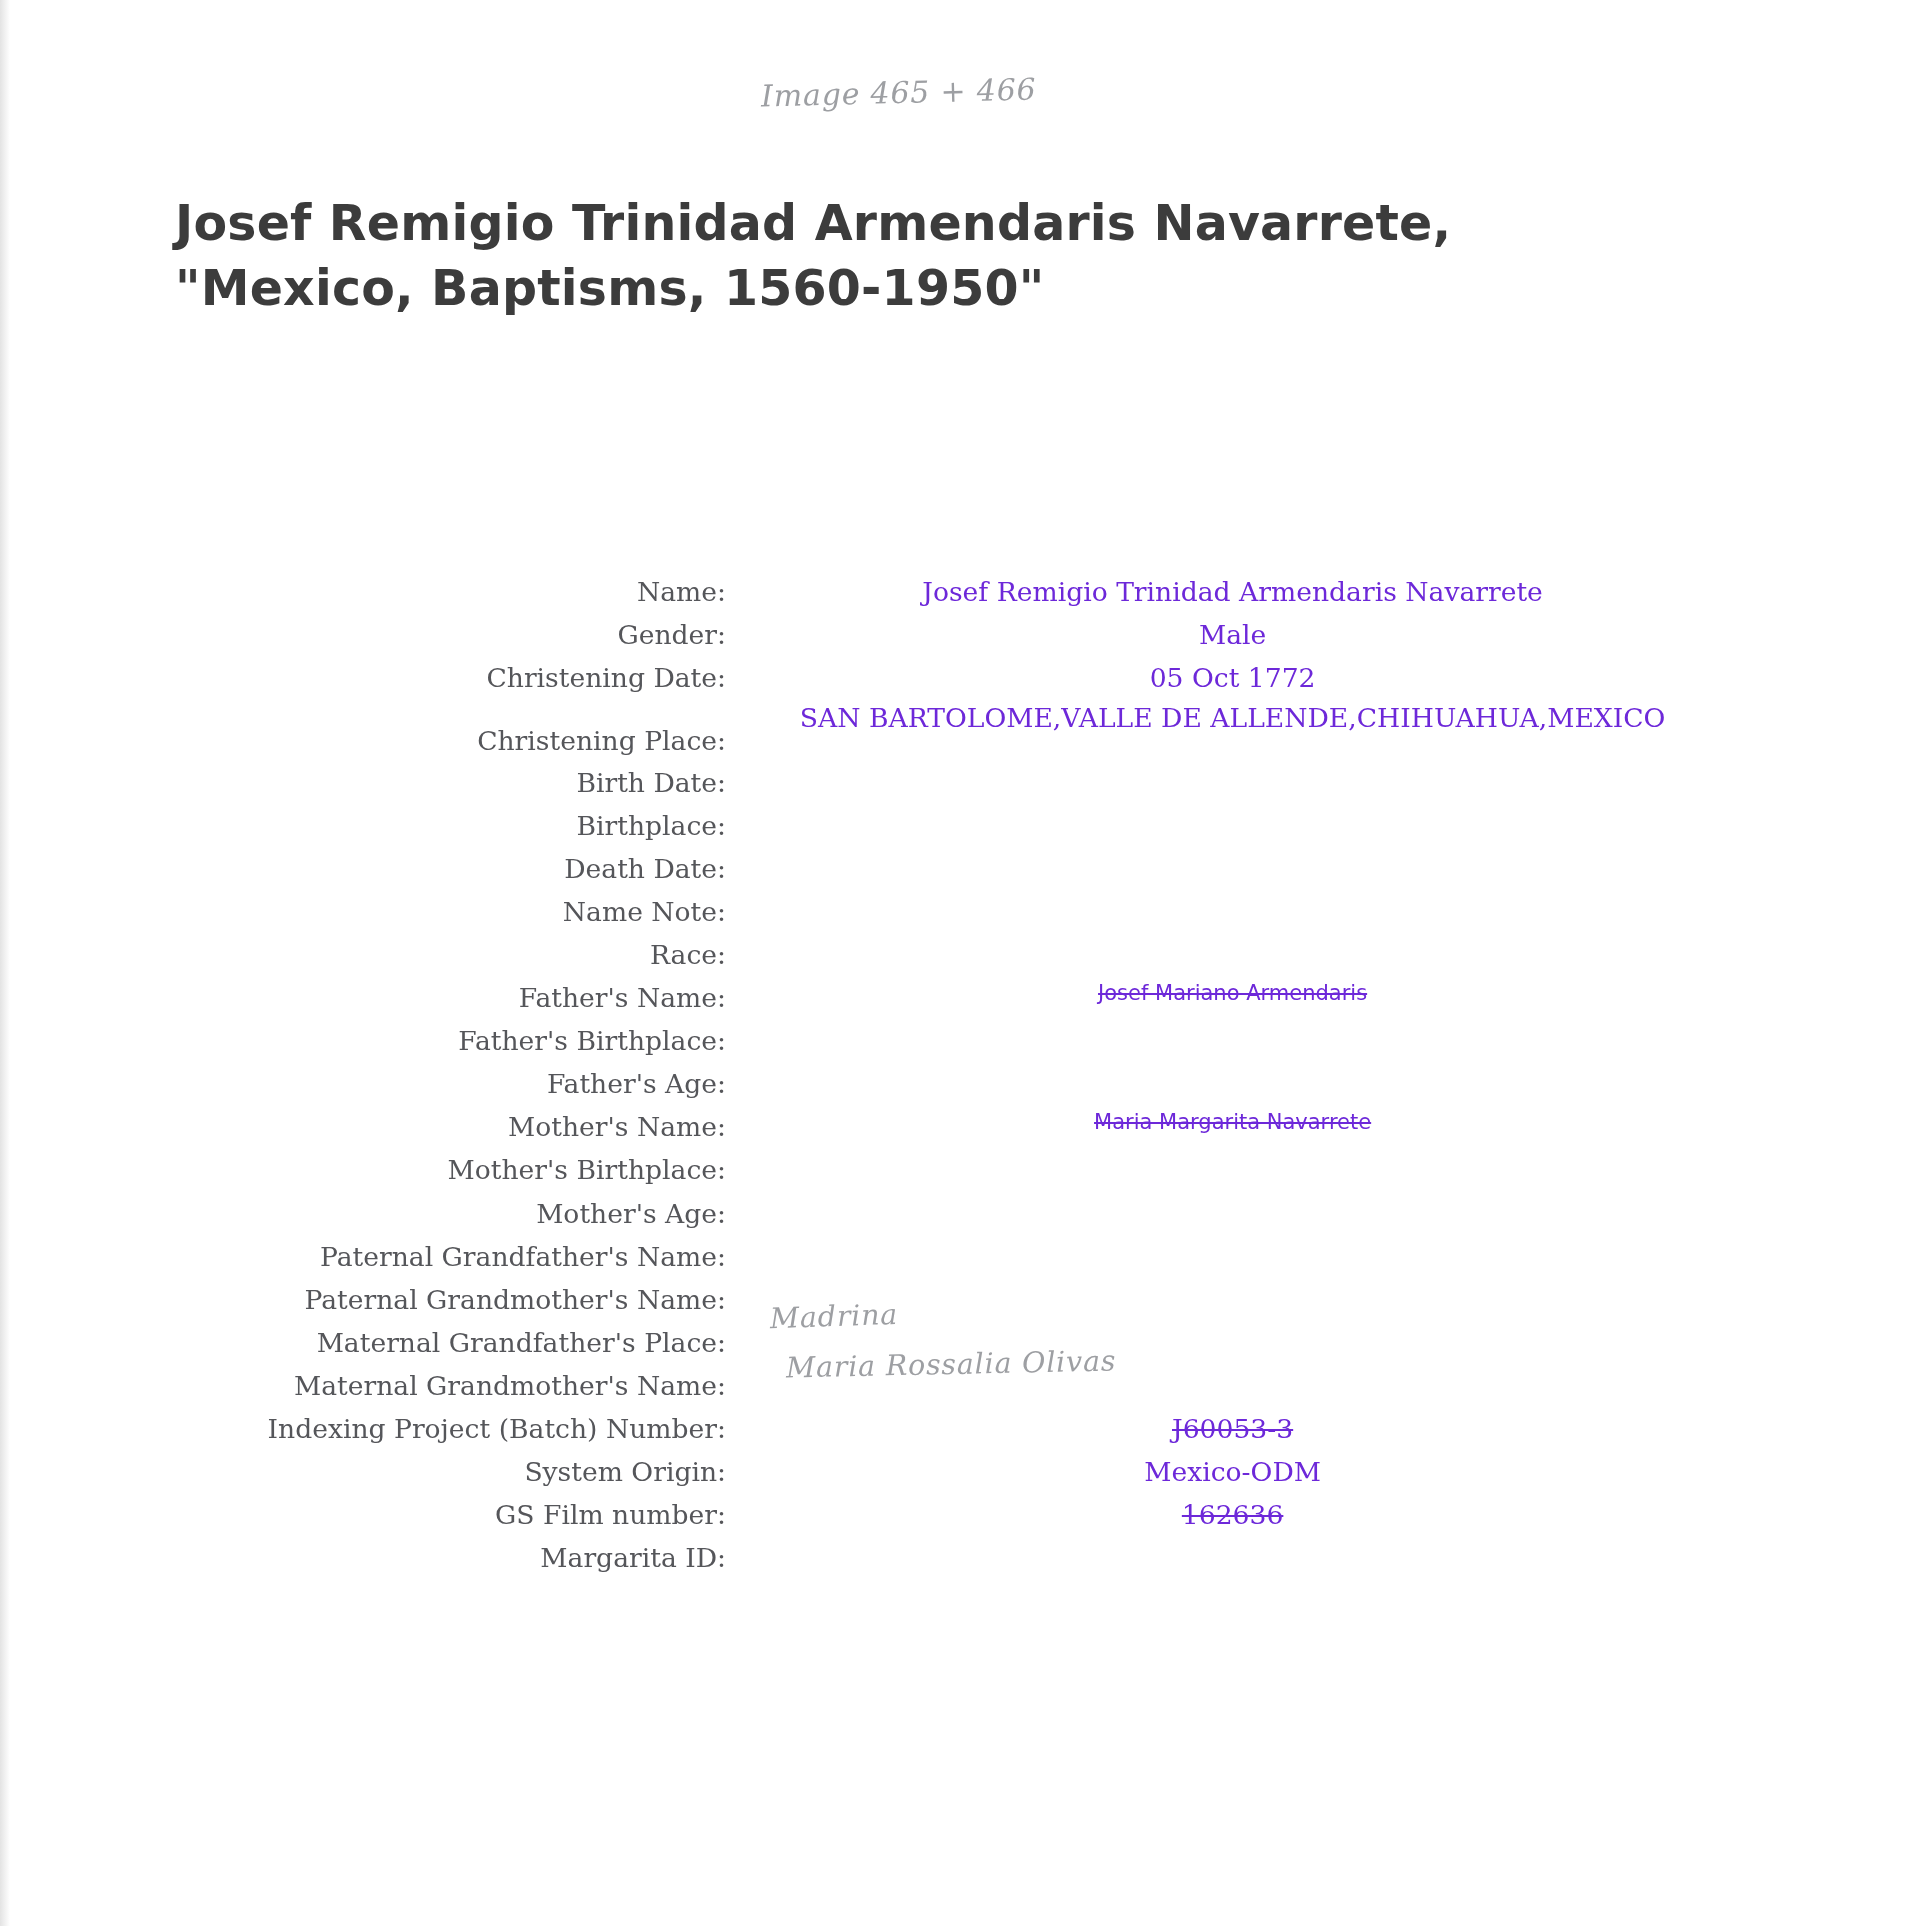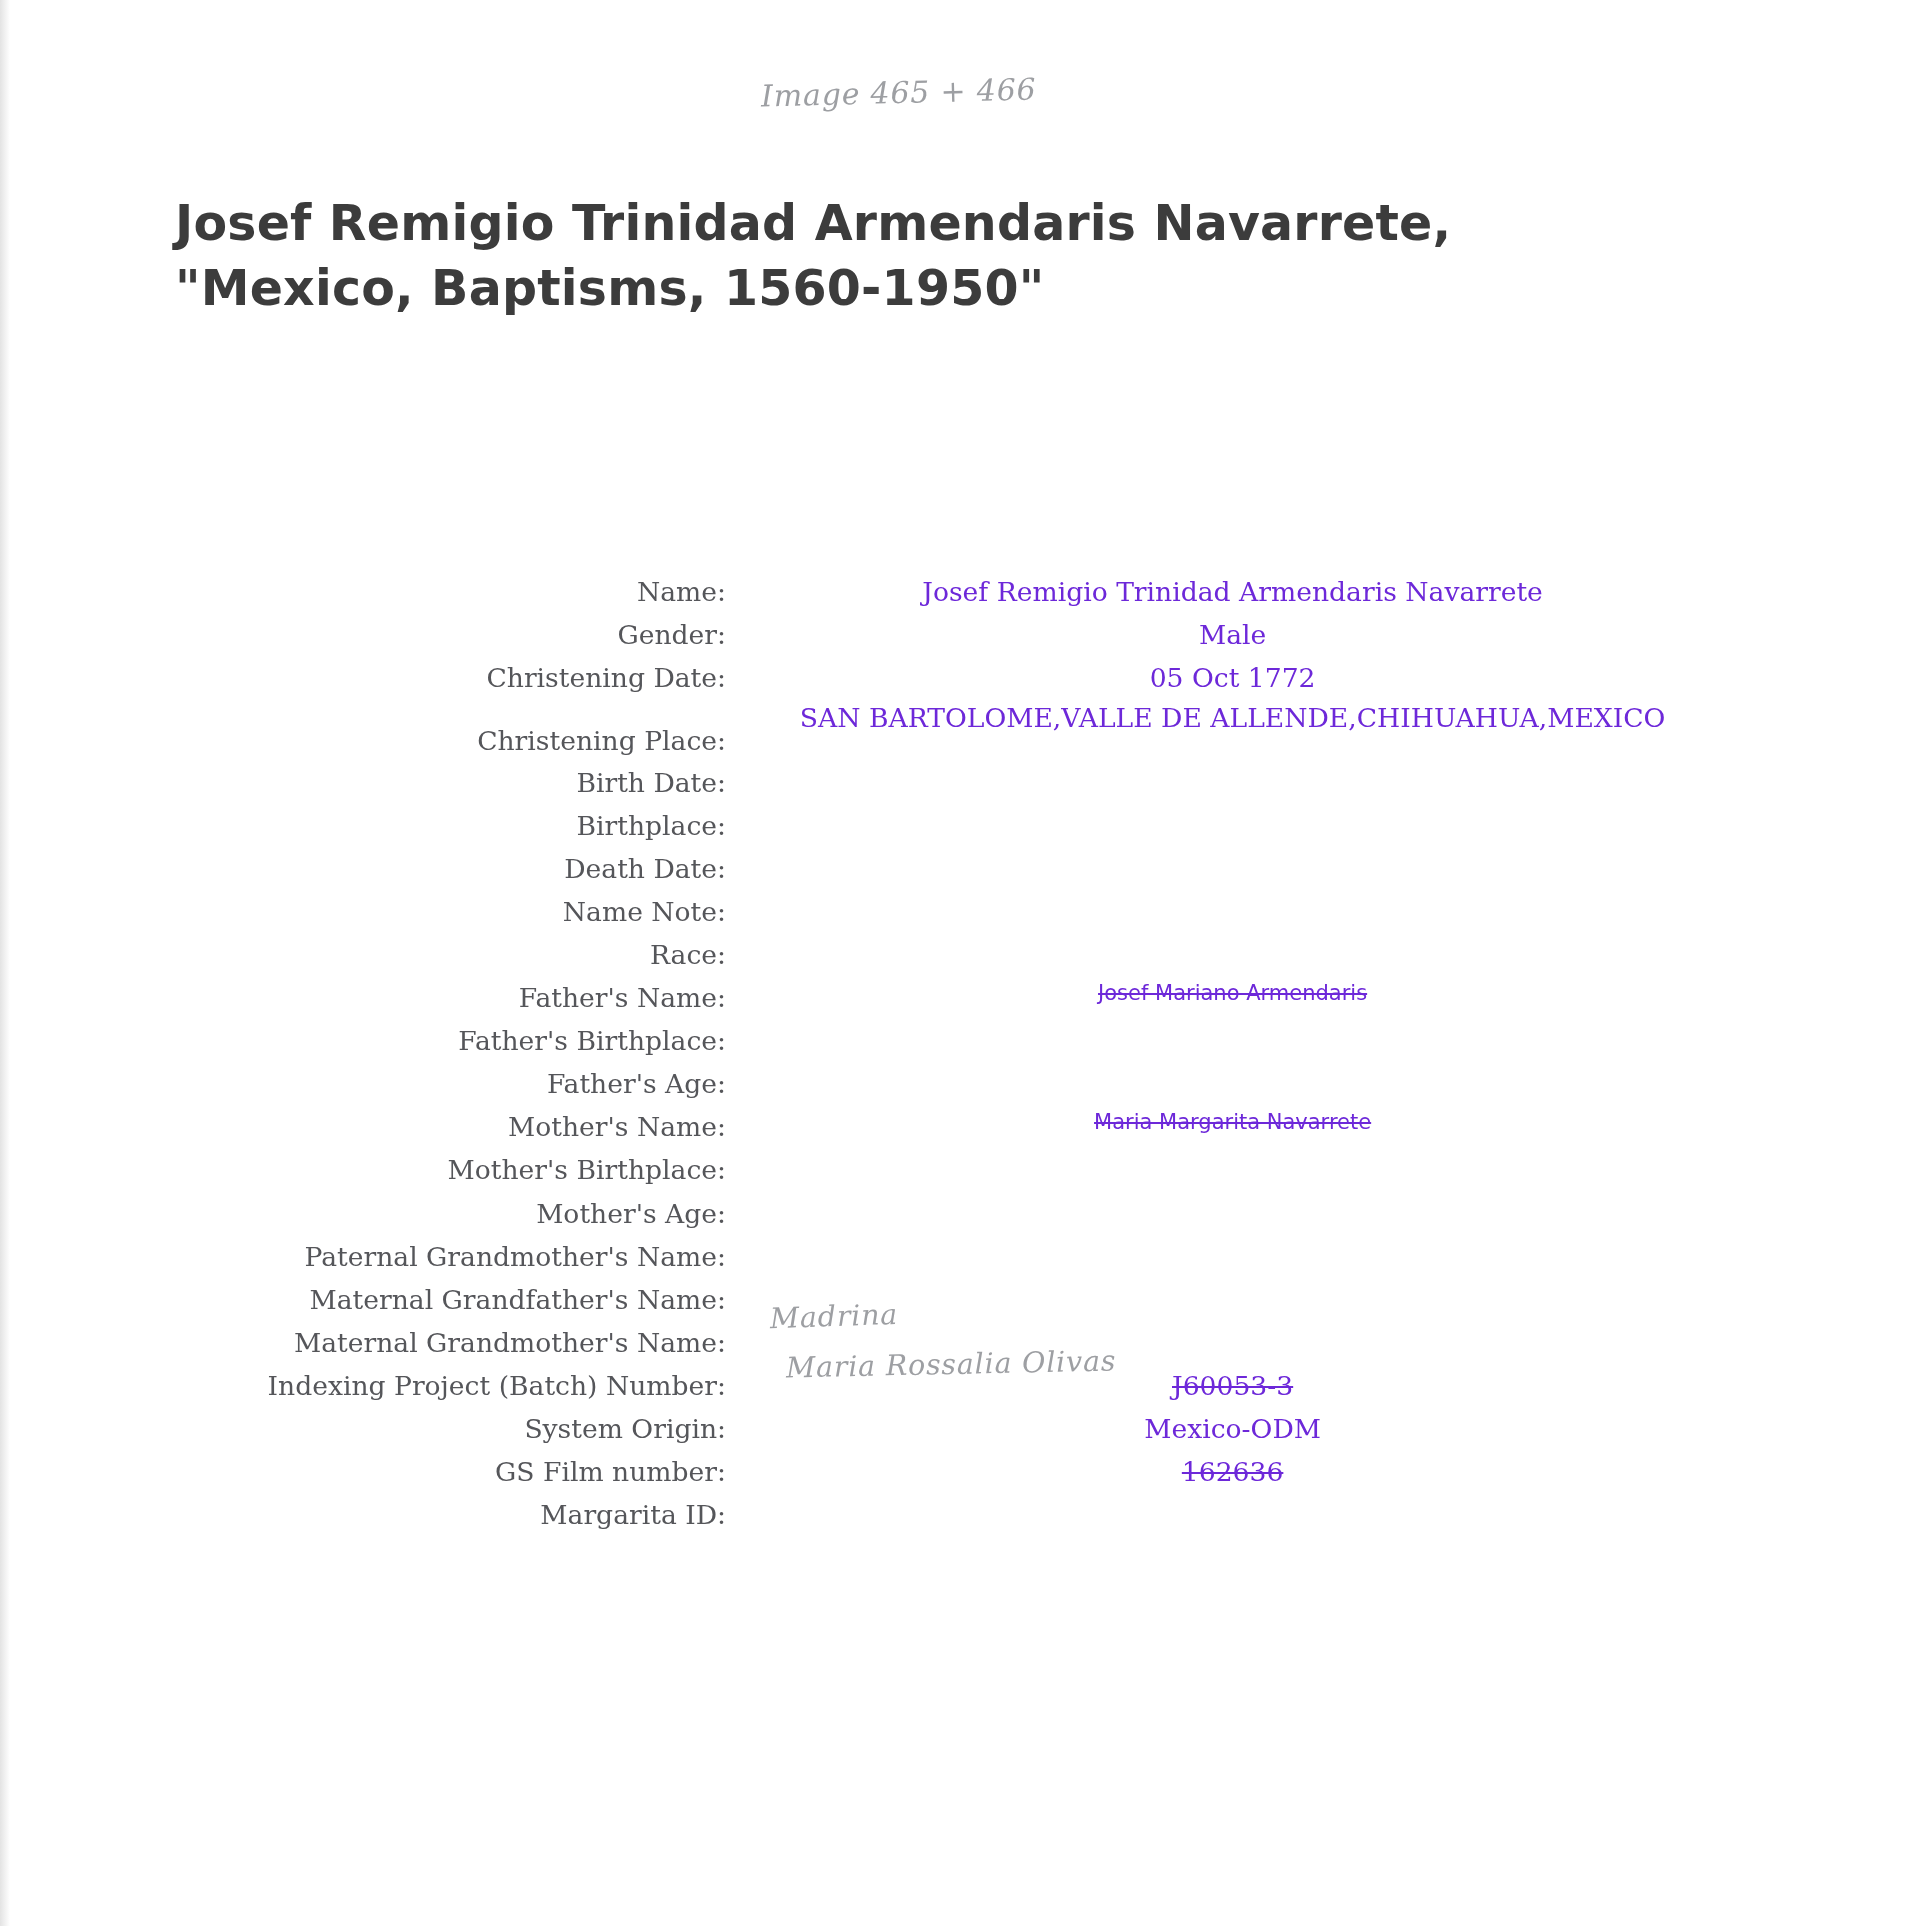--- a/index.html
+++ b/index.html
@@ -182,25 +182,29 @@
       </tr>
       <tr>
         <td class="label">Mother's Birthplace:</td>
         <td class="value"></td>
       </tr>
       <tr>
         <td class="label">Mother's Age:</td>
         <td class="value"></td>
       </tr>
       <tr>
+        <td class="label">Paternal Grandfather's Name:</td>
+        <td class="value"></td>
+      </tr>
+      <tr>
         <td class="label">Paternal Grandmother's Name:</td>
         <td class="value"></td>
       </tr>
       <tr>
-        <td class="label">Maternal Grandfather's Name:</td>
+        <td class="label">Maternal Grandfather's Place:</td>
         <td class="value"></td>
       </tr>
       <tr>
         <td class="label">Maternal Grandmother's Name:</td>
         <td class="value"></td>
       </tr>
       <tr>
         <td class="label">Indexing Project (Batch) Number:</td>
         <td class="value struck">J60053-3</td>
       </tr>

